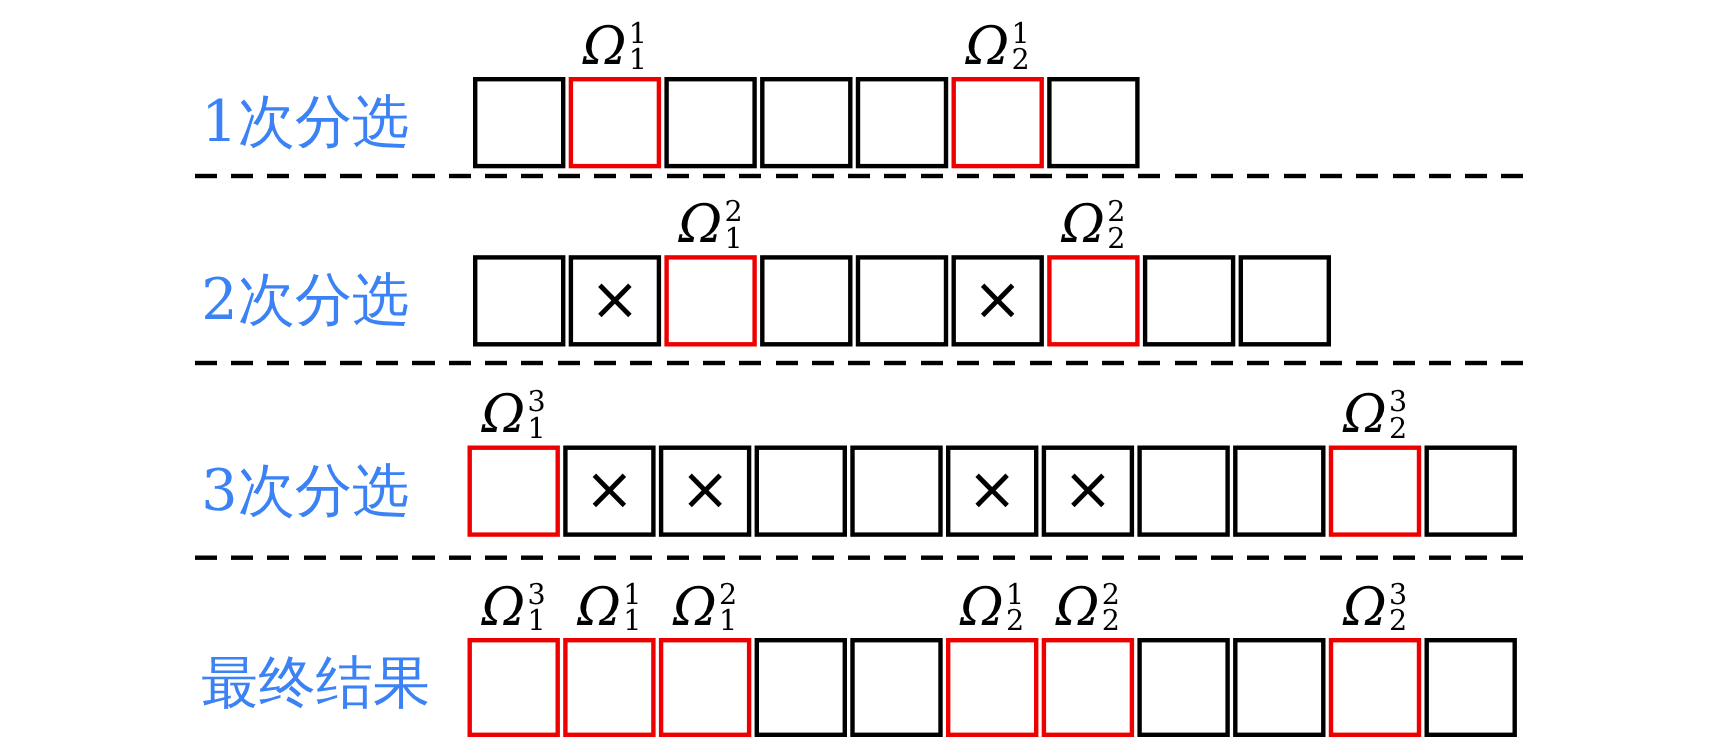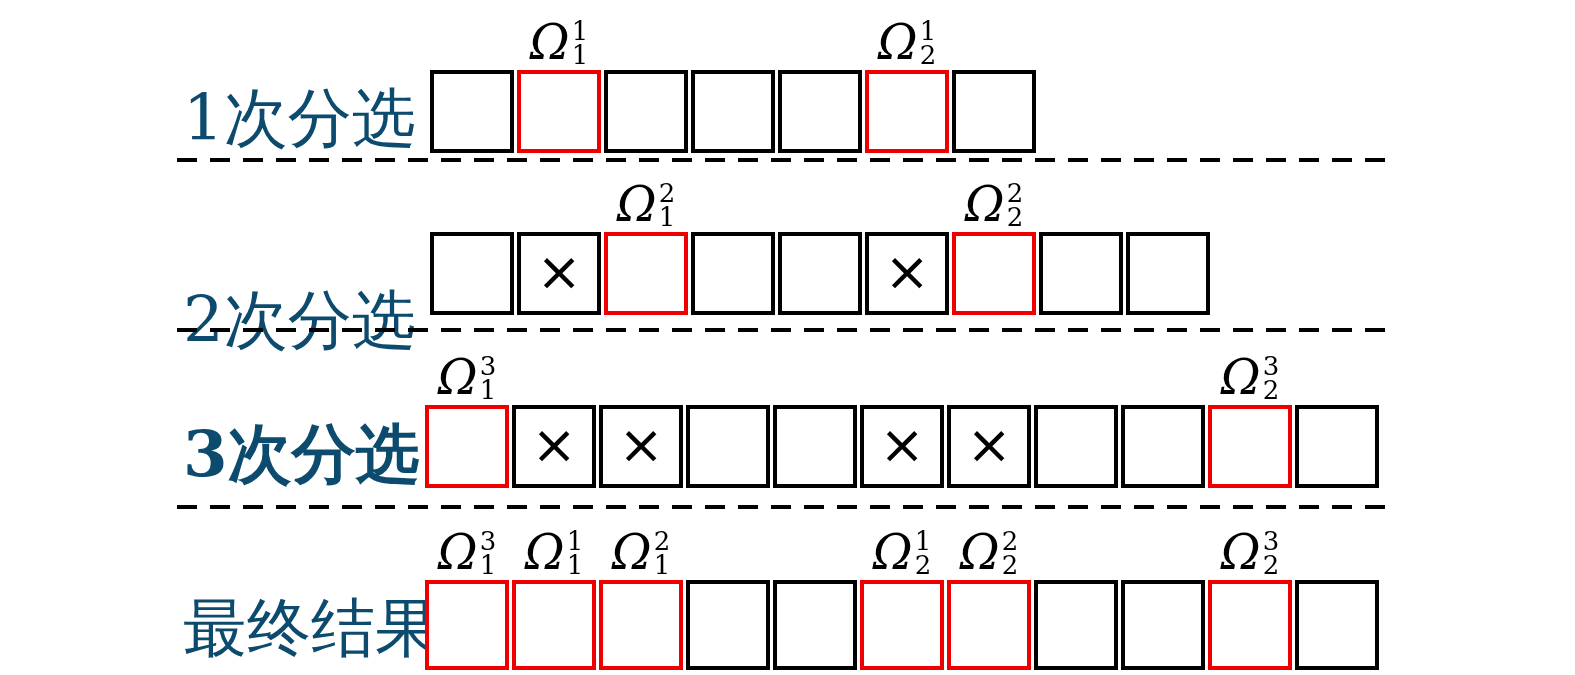--- a/index.html
+++ b/index.html
@@ -5,24 +5,24 @@
   * { margin:0; padding:0; box-sizing:border-box; }
   html,body { width:1575px; height:675px; background:#fff; overflow:hidden; }
   body { position:relative; font-family:"DejaVu Serif","Liberation Serif",serif; color:#000; }
 
   .figure { position:absolute; left:0; top:0; width:1575px; height:675px; }
 
   .row { position:absolute; left:0; top:0; width:100%; height:100%; }
 
   .row-label {
     position:absolute;
-    font-size:64px;
+    font-size:52px;
     line-height:1.2;
     white-space:nowrap;
-    color:#0c4a6e;
+    color:#3b82f6;
   }
 
   .strip { position:absolute; display:flex; gap:3px; }
 
   .cell {
     position:relative;
     width:84px; height:83px;
     border:4px solid #000;
     background:#fff;
     display:flex; align-items:center; justify-content:center;
@@ -58,23 +58,23 @@
     font-size:26px;
     line-height:0.9;
     margin-left:2px;
     transform:translateY(2px);
   }
   .scripts .sup, .scripts .sub { display:block; }
 
   
   #rows .row:nth-child(1) .row-label { left:183px; top:80px; }
   #rows .row:nth-child(1) .strip     { left:430px; top:70px; }
-  #rows .row:nth-child(2) .row-label { left:183px; top:242px;margin-top:40px; }
+  #rows .row:nth-child(2) .row-label { left:183px; top:242px; }
   #rows .row:nth-child(2) .strip     { left:430px; top:232px; }
-  #rows .row:nth-child(3) .row-label { left:183px; top:416px;font-weight:bold; }
+  #rows .row:nth-child(3) .row-label { left:183px; top:416px; }
   #rows .row:nth-child(3) .strip     { left:425px; top:405px; }
   #rows .row:nth-child(4) .row-label { left:183px; top:591px;font-family:Liberation Serif, serif; }
   #rows .row:nth-child(4) .strip     { left:425px; top:580px; }
   #rows .row:nth-child(4) .cell      { height:90px; }
 
   .sep {
     position:absolute;
     left:177px; width:1214px; height:4px;
     background: repeating-linear-gradient(to right, #000 0 20px, transparent 20px 33px);
   }

